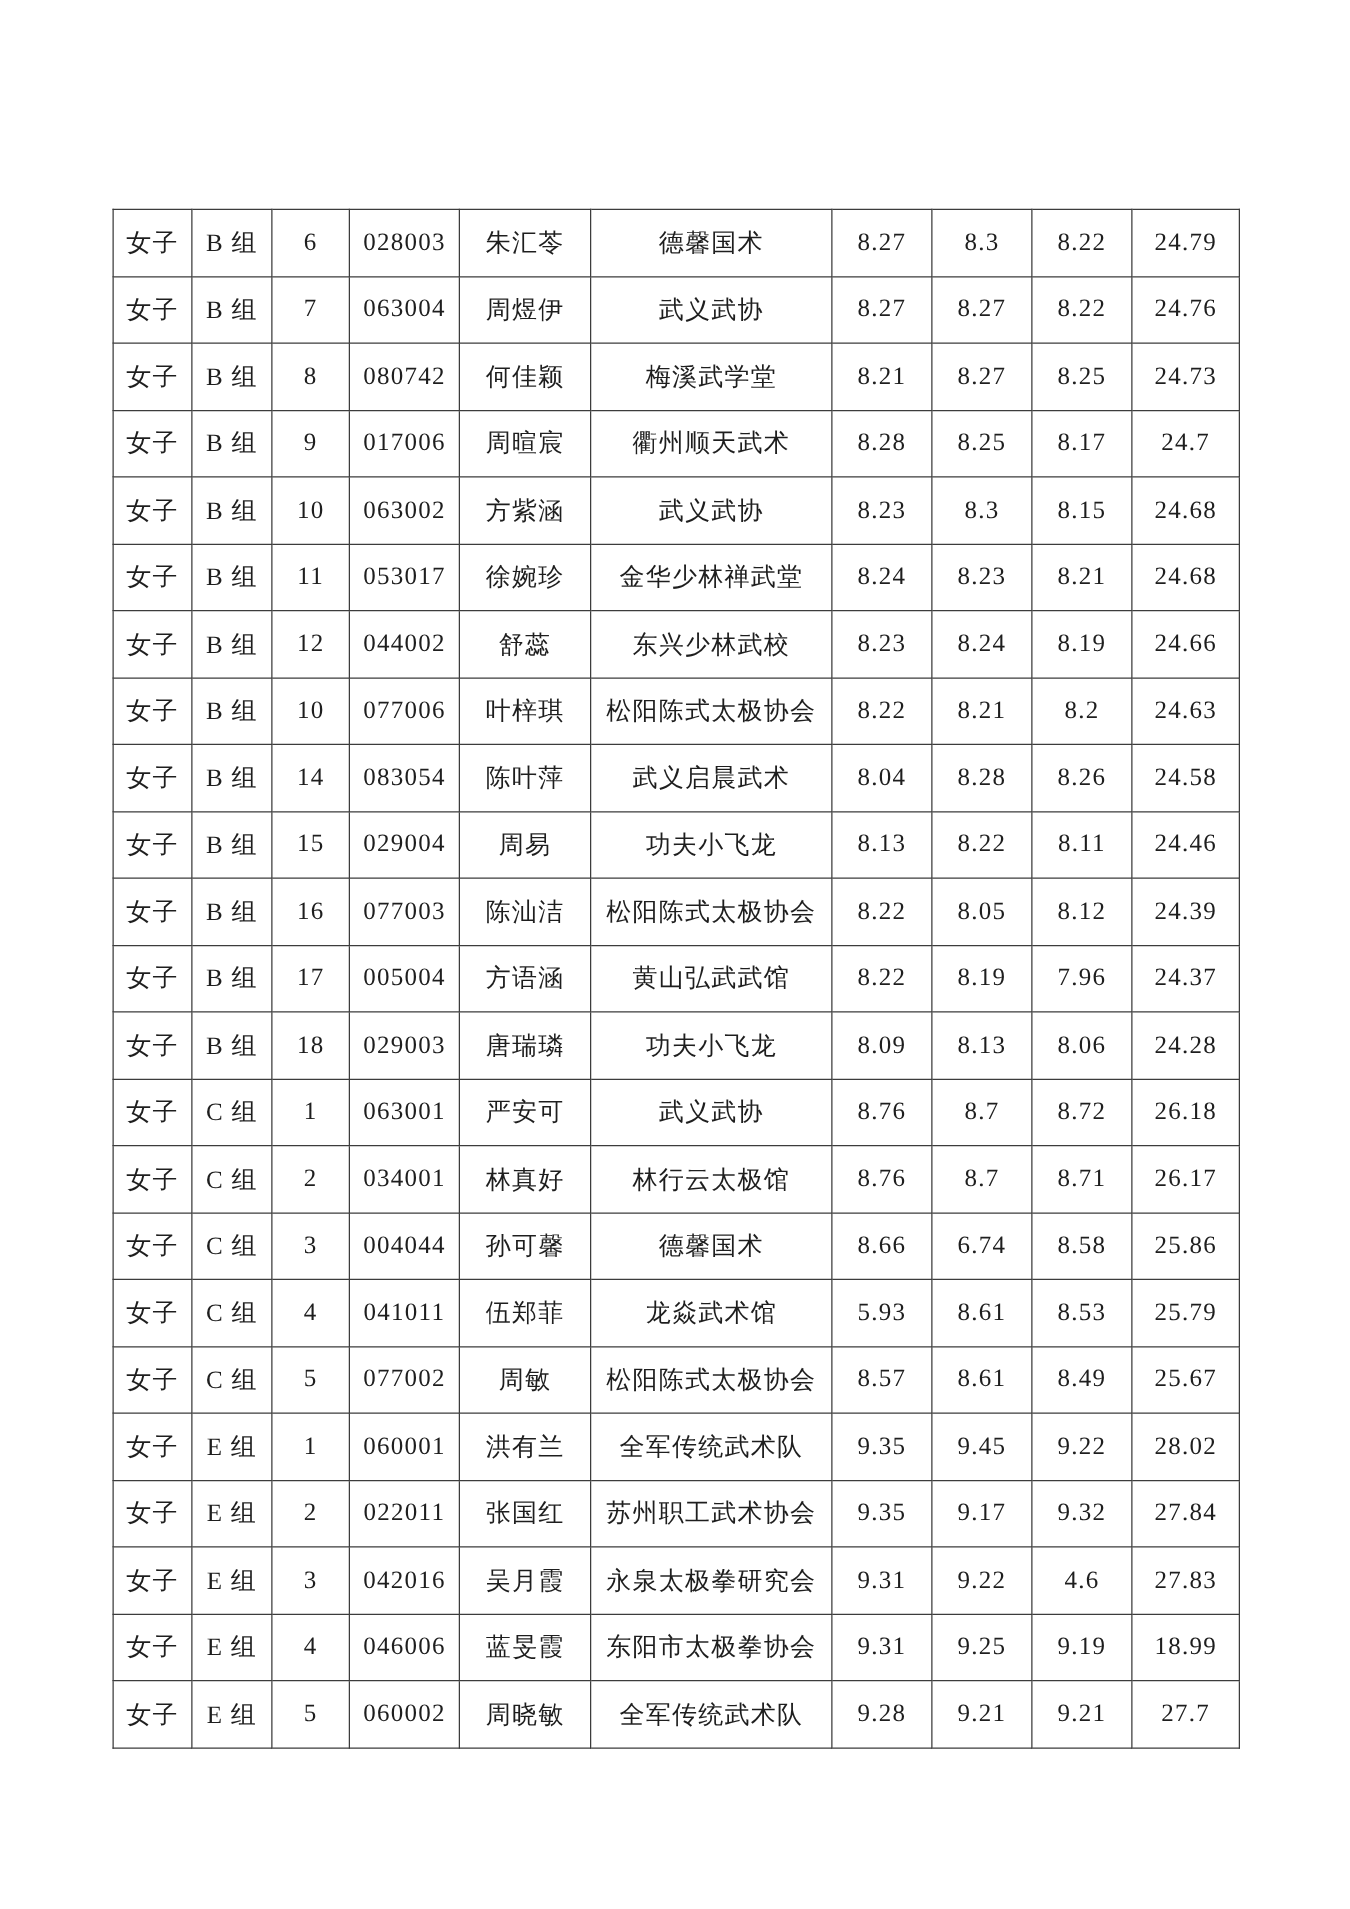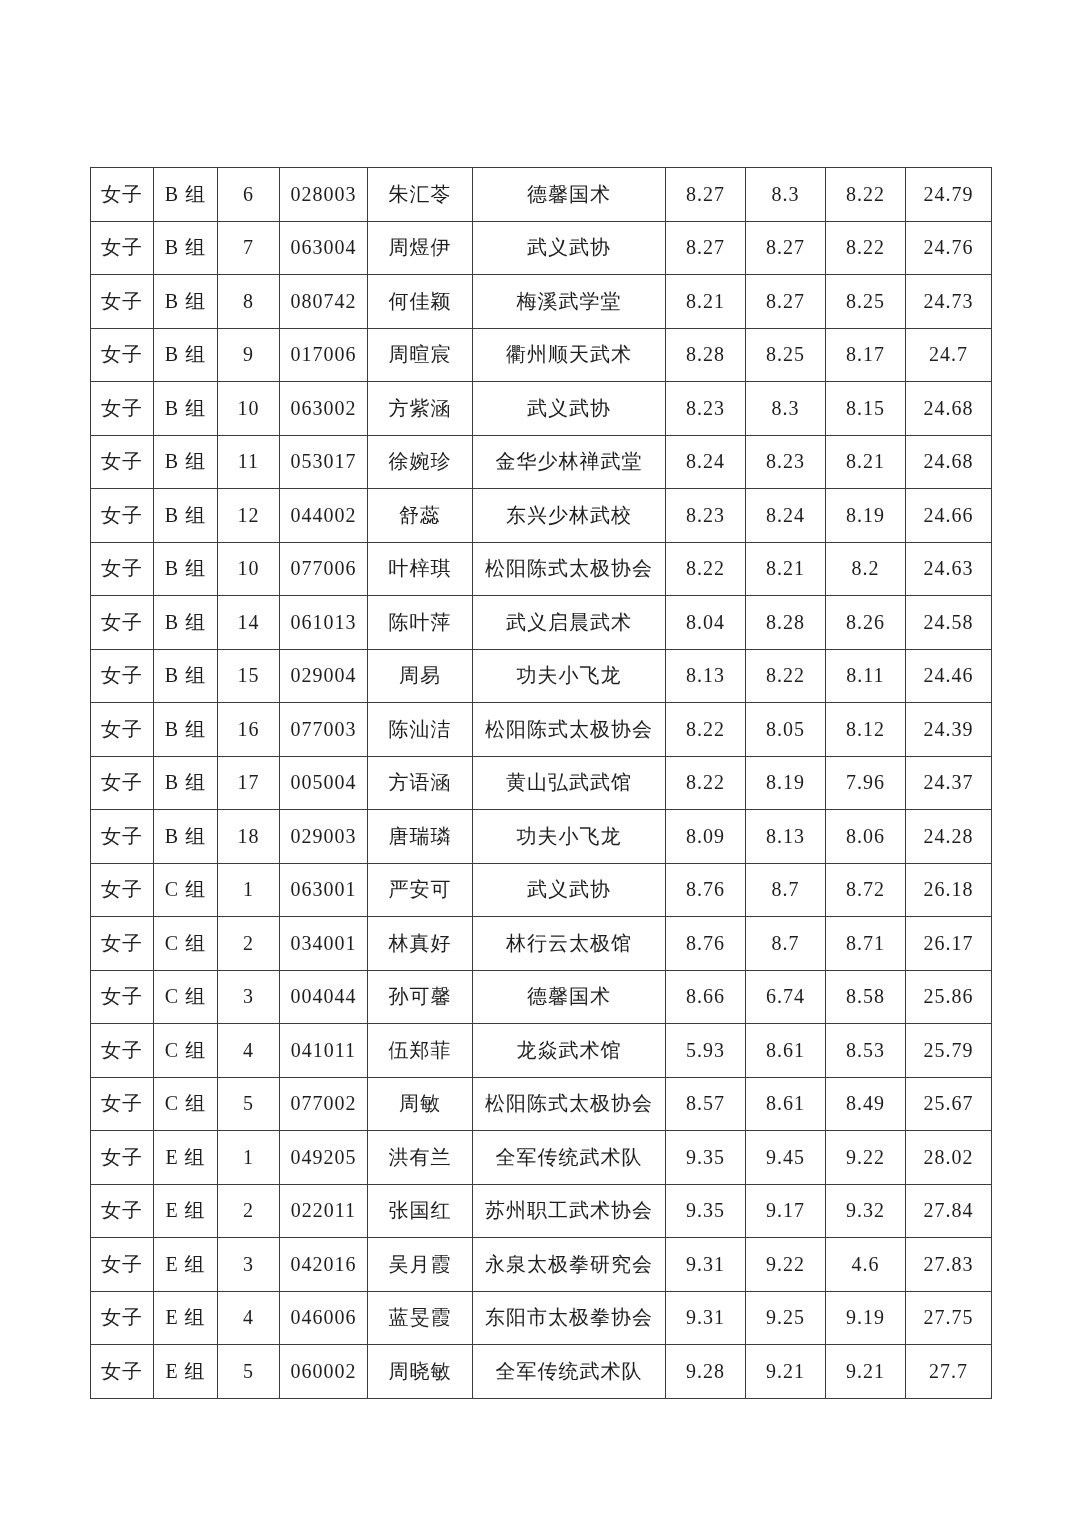--- a/index.html
+++ b/index.html
@@ -153,21 +153,21 @@
           <td>松阳陈式太极协会</td>
           <td>8.22</td>
           <td>8.21</td>
           <td>8.2</td>
           <td>24.63</td>
         </tr>
         <tr>
           <td>女子</td>
           <td>B 组</td>
           <td>14</td>
-          <td>061013</td>
+          <td>083054</td>
           <td>陈叶萍</td>
           <td>武义启晨武术</td>
           <td>8.04</td>
           <td>8.28</td>
           <td>8.26</td>
           <td>24.58</td>
         </tr>
         <tr>
           <td>女子</td>
           <td>B 组</td>
@@ -273,21 +273,21 @@
           <td>松阳陈式太极协会</td>
           <td>8.57</td>
           <td>8.61</td>
           <td>8.49</td>
           <td>25.67</td>
         </tr>
         <tr>
           <td>女子</td>
           <td>E 组</td>
           <td>1</td>
-          <td>049205</td>
+          <td>060001</td>
           <td>洪有兰</td>
           <td>全军传统武术队</td>
           <td>9.35</td>
           <td>9.45</td>
           <td>9.22</td>
           <td>28.02</td>
         </tr>
         <tr>
           <td>女子</td>
           <td>E 组</td>
@@ -315,21 +315,21 @@
         <tr>
           <td>女子</td>
           <td>E 组</td>
           <td>4</td>
           <td>046006</td>
           <td>蓝旻霞</td>
           <td>东阳市太极拳协会</td>
           <td>9.31</td>
           <td>9.25</td>
           <td>9.19</td>
-          <td>27.75</td>
+          <td>18.99</td>
         </tr>
         <tr>
           <td>女子</td>
           <td>E 组</td>
           <td>5</td>
           <td>060002</td>
           <td>周晓敏</td>
           <td>全军传统武术队</td>
           <td>9.28</td>
           <td>9.21</td>

